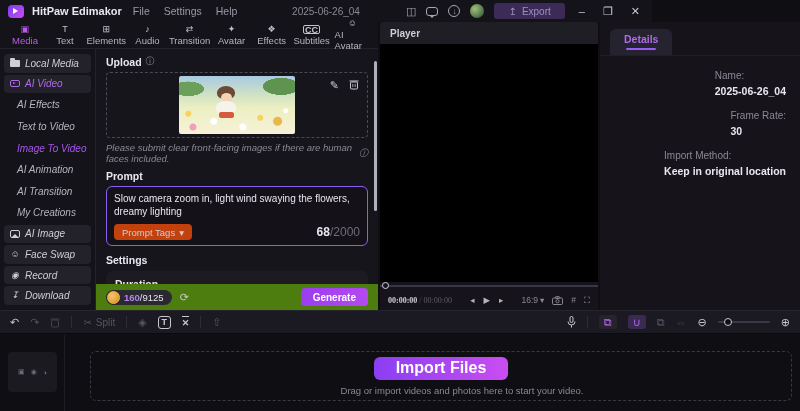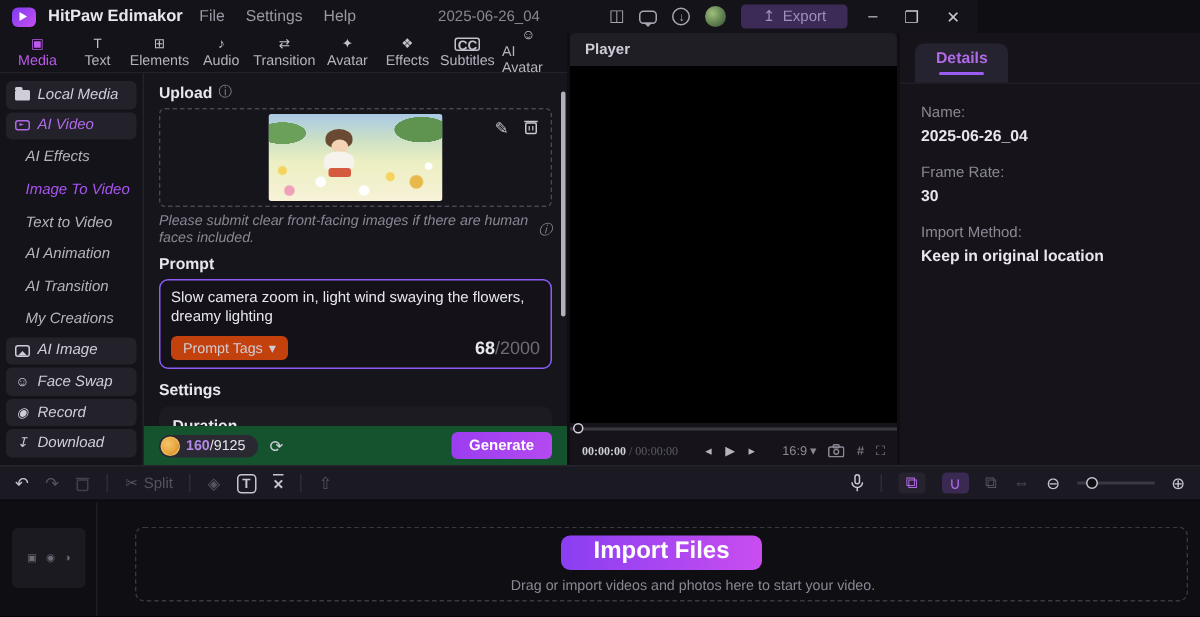--- a/index.html
+++ b/index.html
@@ -106,21 +106,21 @@
   .char-limit { color:#6e6c78; }
   .settings-wrap { margin-top:8px; }
   .settings-box { margin-top:5px; background:#1d1b22; border-radius:6px; padding:7px 9px; height:46px;}
   .duration-label { font-weight:bold; color:#e8e6ee; font-size:10.5px; }
   .radio-row { display:flex; gap:44px; margin-top:7px; align-items:center; }
   .radio { display:flex; align-items:center; gap:5px; font-size:10px; color:#cfcdd8; font-weight:bold;}
   .radio-dot { width:10px; height:10px; border-radius:50%; border:1.3px solid #6e6c78; position:relative;}
   .radio.sel { color:#a955f0; }
   .radio.sel .radio-dot { border-color:#a955f0; }
   .radio.sel .radio-dot::after { content:""; position:absolute; inset:1.6px; border-radius:50%; background:#a955f0;}
-  .action-row { position:absolute; left:0; right:0; bottom:0; height:26px; background:#14532d;
+  .action-row { position:absolute; left:0; right:0; bottom:0; height:26px; background:#4d7c0f;
     display:flex; align-items:center; padding:0 10px; gap:8px; }
   .credits-pill { background:#2a2831; border-radius:9px; height:15px; display:flex;
     align-items:center; gap:4px; padding:0 8px 0 1px; font-size:9.5px; }
   .coin { width:13px; height:13px; border-radius:50%;
     background:radial-gradient(circle at 35% 35%, #f5c66a, #e8a33d 60%, #c07f22); border:1px solid #f0b95a;}
   .credits-used { color:#b388e8; font-weight:bold; }
   .credits-total { color:#e8e6ee; }
   .refresh { color:#cfcdd8; font-size:11px; }
   .generate-btn { margin-left:auto; background:linear-gradient(90deg,#9b3df0,#b44af0);
     color:#fff; border-radius:4px; height:18px; padding:0 12px; display:flex; align-items:center;
@@ -143,21 +143,21 @@
   .pc-center { display:flex; gap:9px; align-items:center; margin:0 auto; color:#b5b3be; }
   .pc-right { display:flex; gap:8px; align-items:center; color:#8a8894; }
   .aspect { display:flex; gap:2px; align-items:center; font-size:8.5px; }
   
   .details { position:absolute; left:600px; top:22px; width:200px; height:288px; background:#16141a; }
   .details-tab { display:inline-flex; flex-direction:column; align-items:center; margin:7px 0 0 10px;
     background:#262330; border-radius:6px 6px 0 0; padding:4px 14px 5px 14px; }
   .details-tab-label { color:#b06ae8; font-size:10.5px; font-weight:bold; }
   .details-underline { width:30px; height:2px; background:#9b5cf6; border-radius:1px; margin-top:3px;}
   .details-body { padding:14px 14px; display:flex; flex-direction:column; gap:13px;
-    border-top:1px solid #201e25; }
+    border-top:1px solid #201e25;align-items:flex-end; }
   .field-label { color:#8a8894; font-size:10px; }
   .field-value { color:#e8e6ee; font-size:10.5px; font-weight:bold; margin-top:4px; }
   
   .toolbar { position:absolute; left:0; top:310px; width:800px; height:24px; background:#1b1921;
     border-top:1px solid #26242c; border-bottom:1px solid #0a090d;
     display:flex; align-items:center; padding:0 10px; gap:11px; font-size:11px; }
   .t-dim { color:#55535f; } .t-bright { color:#c8c6d0; } .t-purple { color:#b06ae8; }
   .t-divider { width:1px; height:12px; background:#2e2c36; }
   .split-group { display:flex; align-items:center; gap:4px; font-size:10px; }
   .t-box { border:1.2px solid #c8c6d0; border-radius:3px; width:13px; height:13px;
@@ -257,25 +257,25 @@
           <span class="folder"></span>
           <span>Local Media</span>
         </div>
         <div class="side-group active">
           <span class="cam"></span>
           <span>AI Video</span>
         </div>
         <div class="side-sub">
           <span>AI Effects</span>
         </div>
+        <div class="side-sub">
+          <span>Text to Video</span>
+        </div>
         <div class="side-sub active">
           <span>Image To Video</span>
-        </div>
-        <div class="side-sub">
-          <span>Text to Video</span>
         </div>
         <div class="side-sub">
           <span>AI Animation</span>
         </div>
         <div class="side-sub">
           <span>AI Transition</span>
         </div>
         <div class="side-sub">
           <span>My Creations</span>
         </div>

